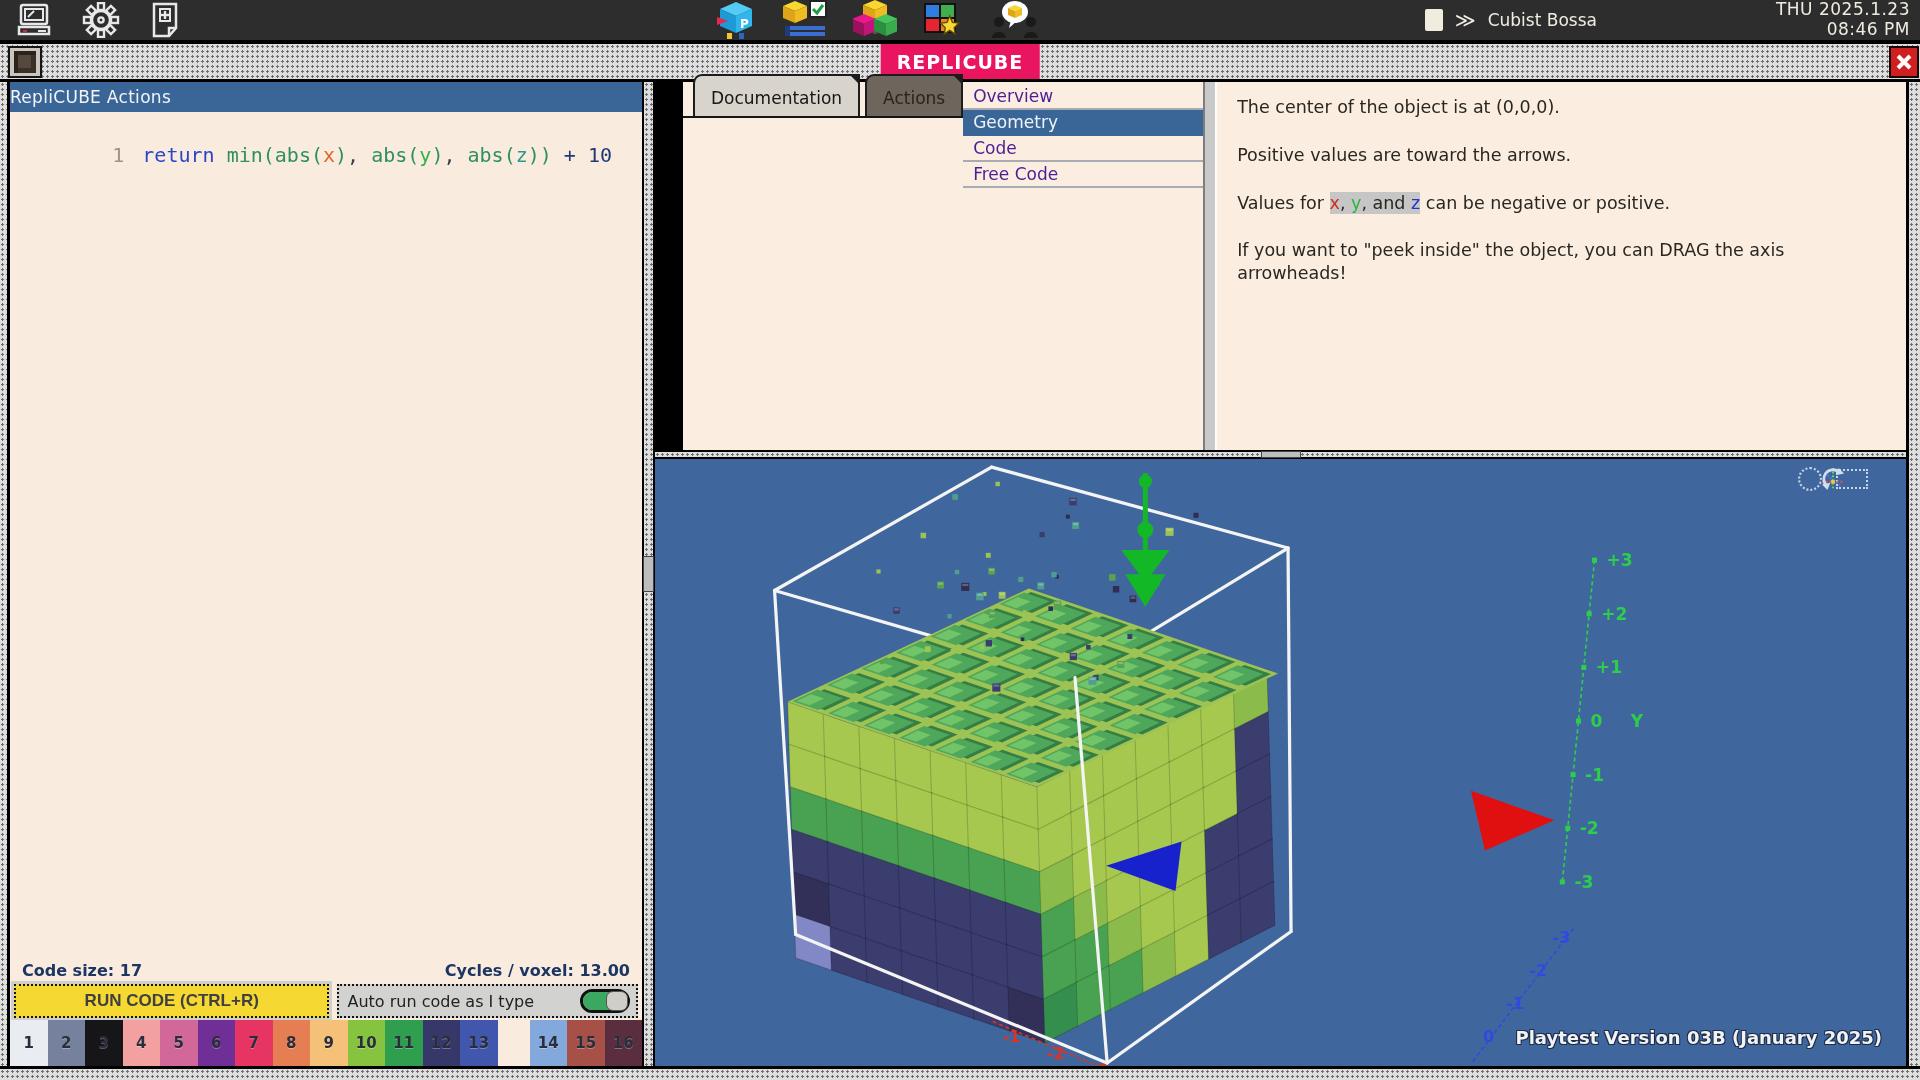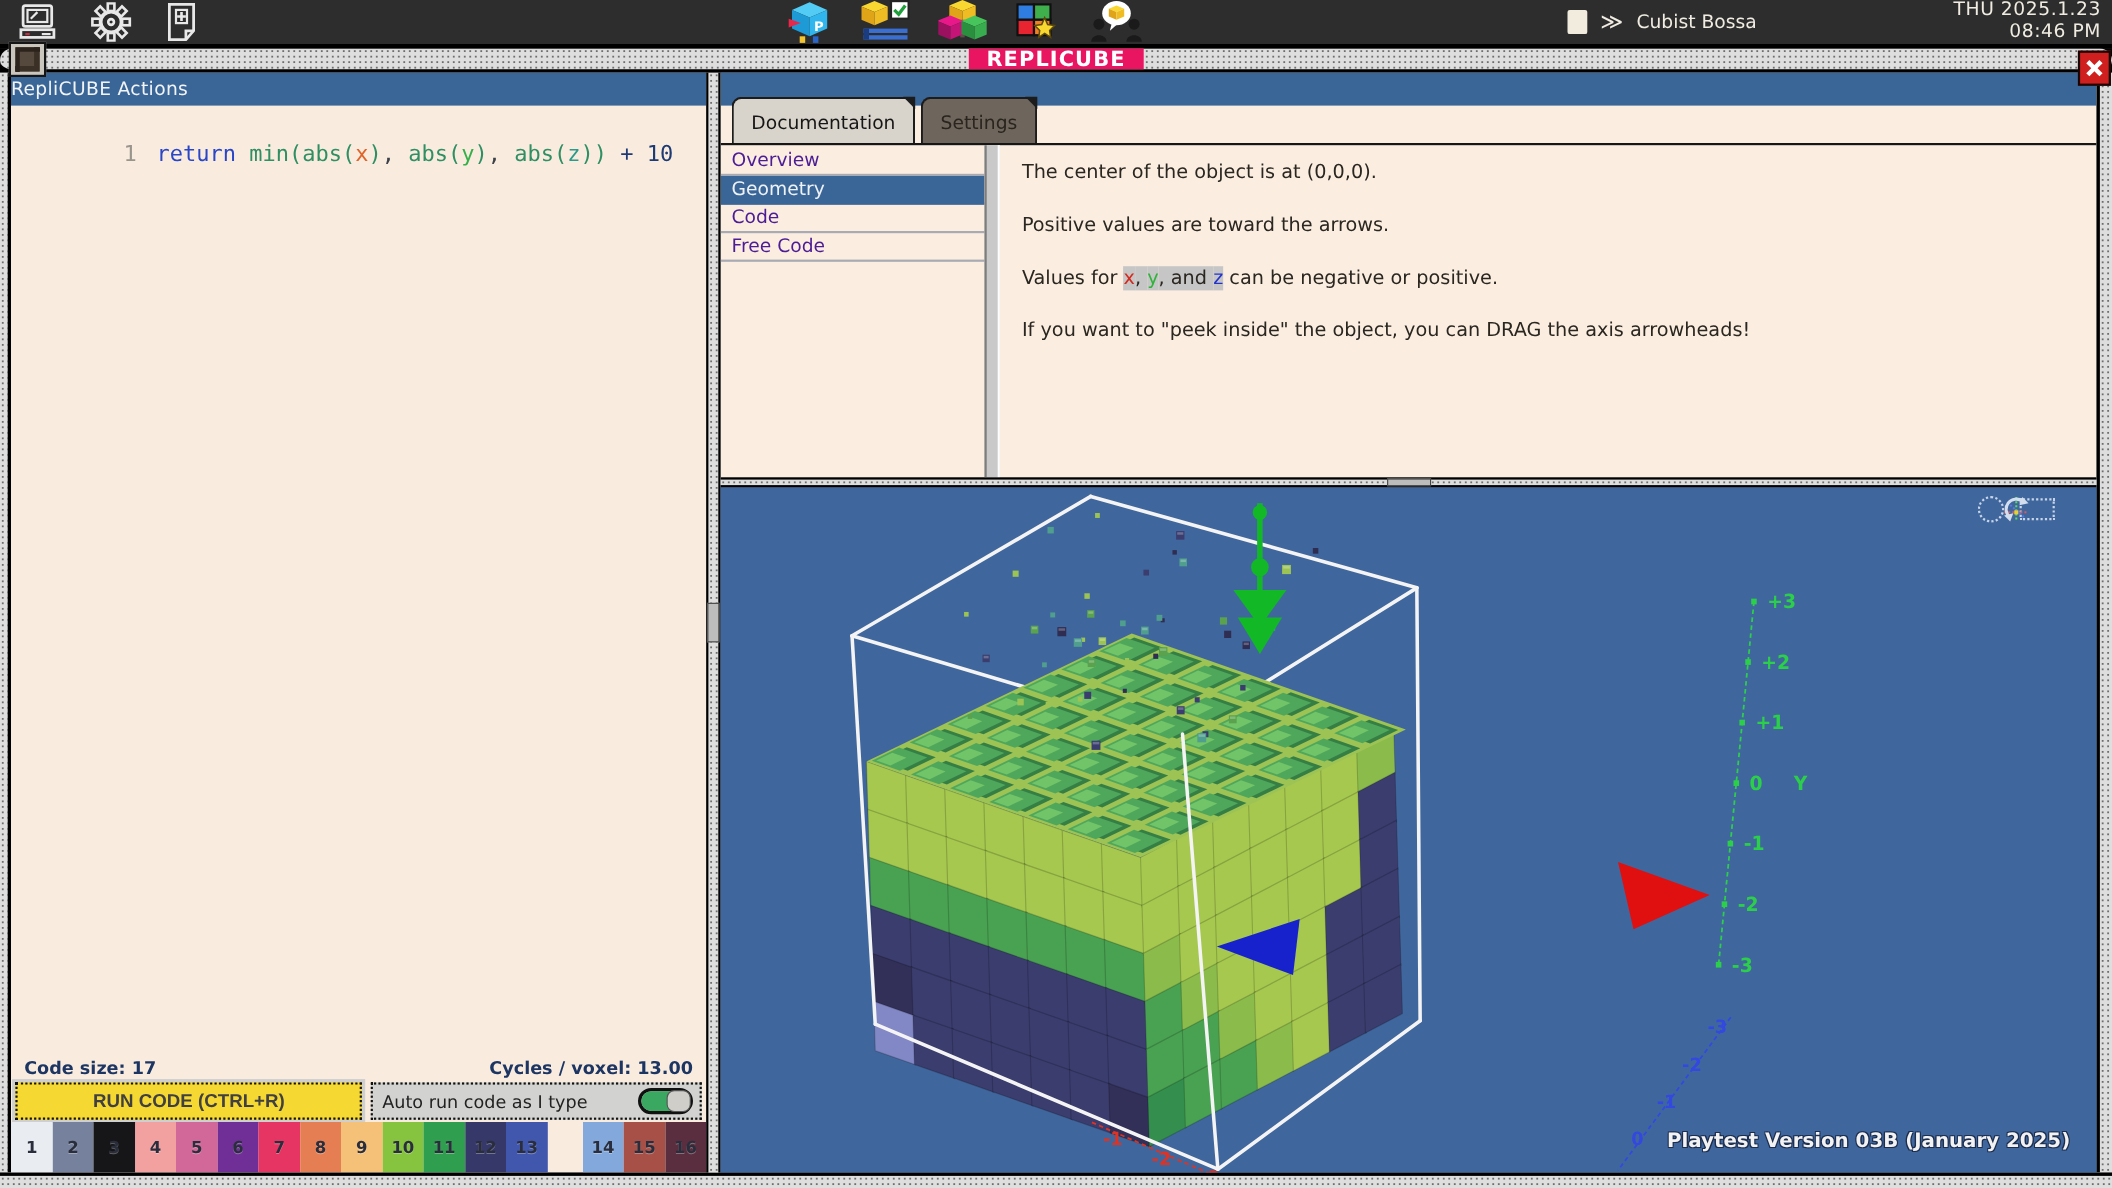--- a/index.html
+++ b/index.html
@@ -17,21 +17,21 @@
   .music{display:flex;align-items:center;gap:12px;margin-right:165px;}
   .stop-sq{width:18px;height:22px;background:#f2ecdf;border-radius:2px;}
   .next-glyph{font-size:20px;color:#f0ece2;line-height:1;}
   .track-name{font-size:17px;}
   .clock{text-align:right;font-size:17px;line-height:1.15;letter-spacing:.5px;}
 
   
   .dither{background-color:#dedede;
           background-image:radial-gradient(circle,#6e6e6e 1.1px,transparent 1.3px);
           background-size:5px 5px;}
-  .titlebar{height:22px;border-bottom:3px solid #000;position:relative;flex:0 0 auto;display:flex;align-items:center;border-radius:12px;}
+  .titlebar{height:38px;border-bottom:3px solid #000;position:relative;flex:0 0 auto;display:flex;align-items:center;}
   .win-icon{width:34px;height:32px;margin-left:8px;background:#cac6be;border:2px solid #151515;
             display:flex;align-items:center;justify-content:center;}
   .win-icon .px{width:22px;height:22px;background:#55483c;
             box-shadow:inset 4px 4px 0 #2c241c, inset -5px -5px 0 #3a3026;}
   .title-badge{position:absolute;left:50%;top:0;transform:translateX(-50%);height:100%;
             background:#ea1560;color:#fff;font-weight:bold;font-size:19px;letter-spacing:1px;
             display:flex;align-items:center;padding:0 16px;}
   .close-btn{position:absolute;right:1px;top:2px;width:30px;height:32px;background:#d01f1f;
             border:2px solid #150505;padding:0;display:flex;align-items:center;justify-content:center;}
 
@@ -75,21 +75,21 @@
   
   .vsplit{width:13px;border-left:2px solid #000;border-right:2px solid #000;position:relative;flex:0 0 auto;}
   .vsplit .grip{position:absolute;top:50%;left:-1px;transform:translateY(-50%);width:11px;height:36px;
             background:#bdbdbd;border:1px solid #444;}
   .hsplit{height:9px;border-top:2px solid #000;border-bottom:2px solid #000;position:relative;flex:0 0 auto;}
   .hsplit .grip{position:absolute;left:50%;top:-1px;transform:translateX(-50%);width:40px;height:7px;
             background:#bdbdbd;border:1px solid #444;}
 
   
   .right-col{flex:1;display:flex;flex-direction:column;min-width:0;}
-  .doc-panel{height:368px;display:flex;flex-direction:column;background:#fbeee1;flex:0 0 auto;}
+  .doc-panel{height:368px;display:flex;flex-direction:row;background:#fbeee1;flex:0 0 auto;margin-left:28px;}
   .doc-band{height:30px;background:#3a6697;flex:0 0 auto;}
   .tab-row{height:36px;display:flex;align-items:flex-end;gap:5px;padding-left:10px;
             border-bottom:2px solid #161616;flex:0 0 auto;}
   .tab{position:relative;height:42px;margin-top:-12px;padding:12px 16px 0 16px;font-size:17px;
             border:2px solid #1c1c1c;border-bottom:none;border-radius:9px 9px 0 0;}
   .tab::after{content:'';position:absolute;top:-2px;right:-2px;width:0;height:0;border-style:solid;
             border-width:0 11px 11px 0;border-color:transparent #1c1c1c transparent transparent;}
   .tab.active{background:#d8d4cb;color:#161616;z-index:2;}
   .tab.inactive{background:#6e655c;color:#29241e;}
   .doc-content{flex:1;display:flex;min-height:0;}
@@ -299,21 +299,21 @@
     <div class="vsplit dither">
         <div class="grip dither"></div>
       </div>
 
     <div class="right-col">
 
       <div class="doc-panel">
         <div class="doc-band"></div>
         <div class="tab-row" id="tab-row">
             <div class="tab active">Documentation</div>
-            <div class="tab inactive">Settings</div>
+            <div class="tab inactive">Actions</div>
           </div>
         <div class="doc-content">
           <div class="doc-nav" id="doc-nav">
               <div class="nav-item">Overview</div>
               <div class="nav-item selected">Geometry</div>
               <div class="nav-item">Code</div>
               <div class="nav-item">Free Code</div>
             </div>
           <div class="doc-divider"></div>
           <div class="doc-text" id="doc-text">

